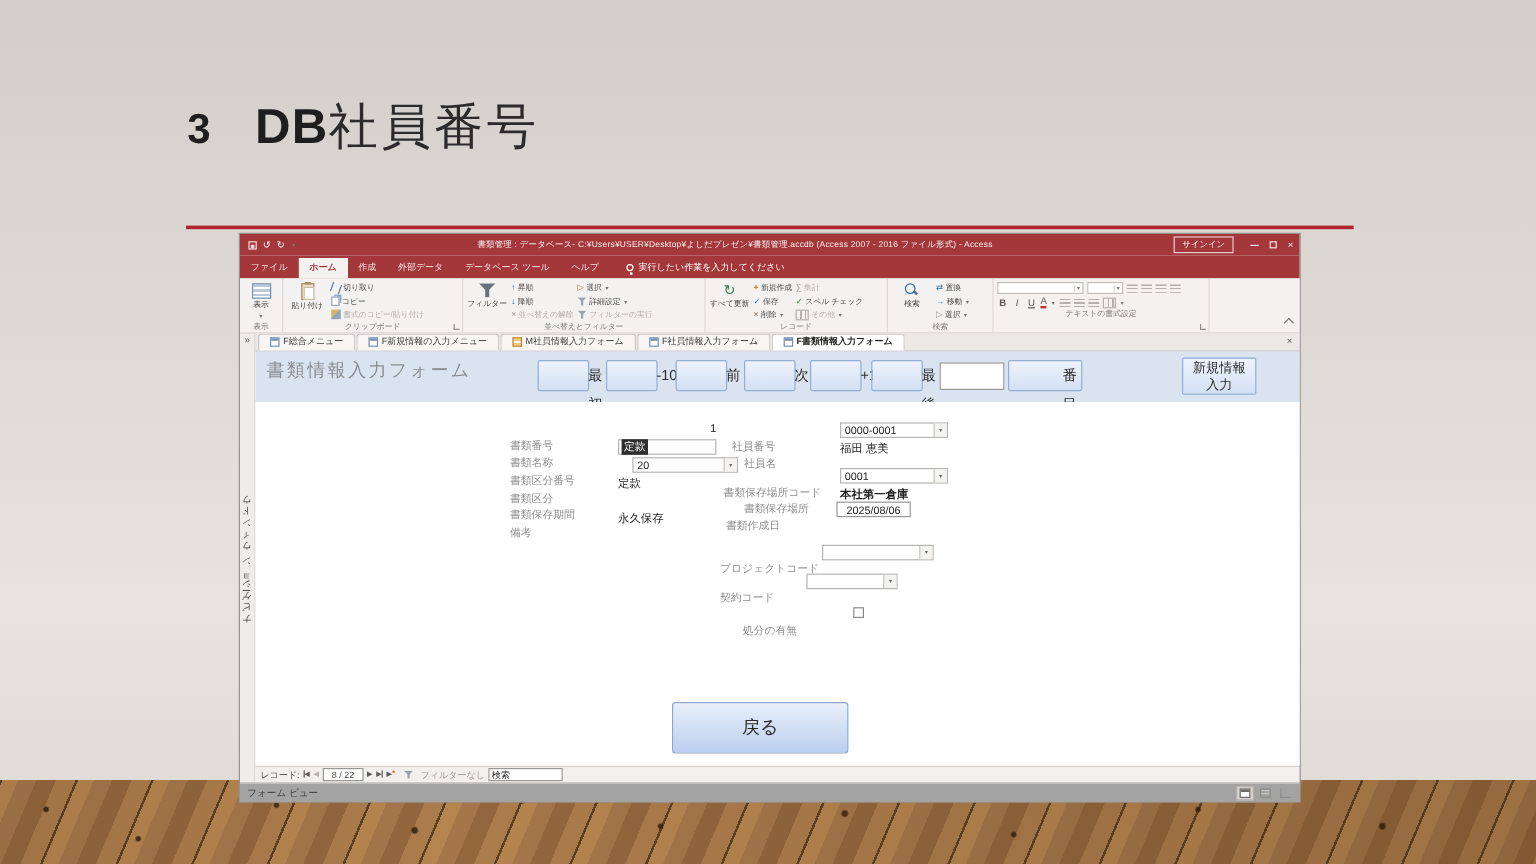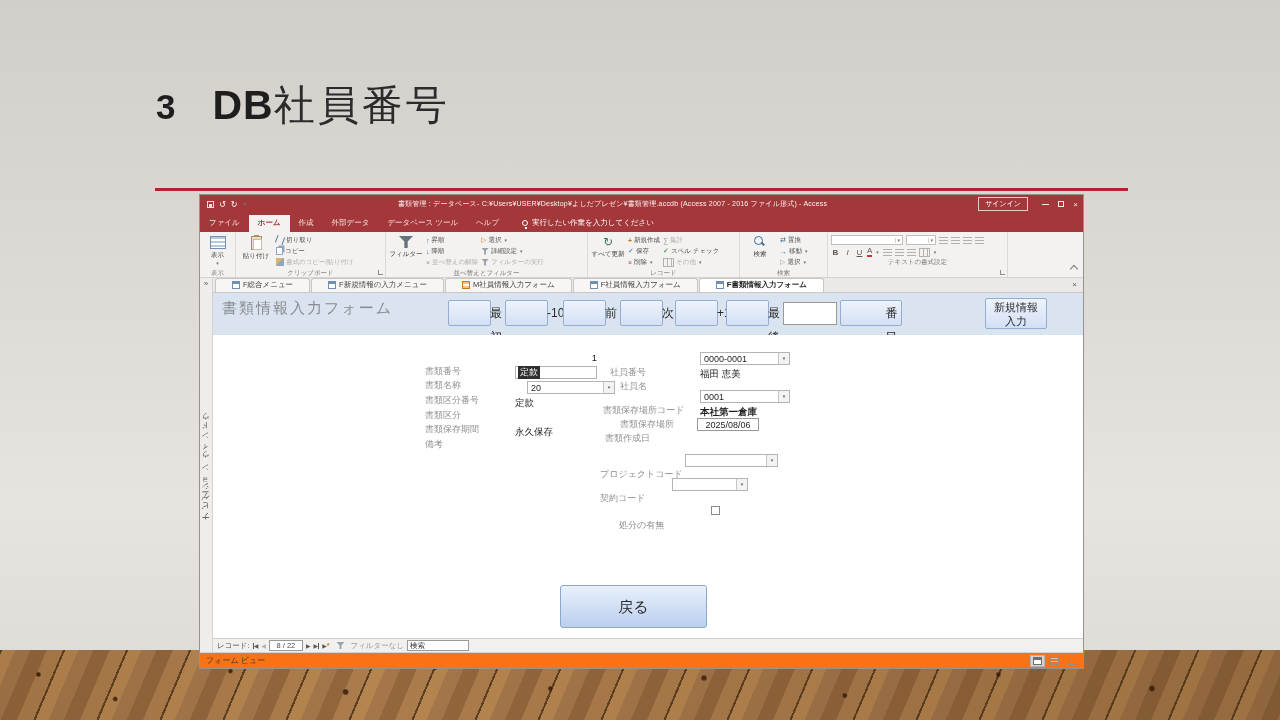--- a/index.html
+++ b/index.html
@@ -103,21 +103,21 @@
   .content { flex:1; display:flex; min-height:0; }
   .navstrip { width:13px; background:#efedec; border-right:1px solid #d5d2cf; display:flex; flex-direction:column; align-items:center; flex:0 0 auto; }
   .navstrip .chev { font-size:8px; color:#5c5a58; padding-top:1px; cursor:default; }
   .navstrip .vlabel { flex:1; display:flex; align-items:center; justify-content:center;
     writing-mode:vertical-rl; transform:rotate(180deg); font-size:7.5px; color:#3d3c3b; letter-spacing:1px; }
   .docarea { flex:1; display:flex; flex-direction:column; min-width:0; }
 
   
   .dtabs { height:15px; background:#ebe9e7; display:flex; align-items:flex-end; padding-left:2px; flex:0 0 auto; border-bottom:1px solid #c9c6c4; position:relative; }
   .dtab { display:flex; align-items:center; gap:3px; font-size:7.5px; color:#3d3c3b; background:#f7f6f4;
-          border:1px solid #c9c6c4; border-bottom:none; border-radius:3px 3px 0 0; padding:1px 16px 2px; margin-right:1px; }
+          border:1px solid #c9c6c4; border-bottom:none; border-radius:3px 3px 0 0; padding:1px 9px 2px; margin-right:1px; }
   .dtab.active { background:#fff; font-weight:bold; color:#1f1e1d; }
   .ic-form { width:8px; height:8px; border:1px solid #7490b0; background:#fff; position:relative; }
   .ic-form::before { content:""; position:absolute; left:0; top:0; right:0; height:2px; background:#7490b0; }
   .ic-table { width:8px; height:8px; border:1px solid #c07c1f; background:repeating-linear-gradient(180deg,#f3c77b 0 2px,#fff 2px 4px); }
   .dclose { position:absolute; right:6px; top:2px; font-size:8px; color:#5c5a58; }
 
   
   .form { flex:1; display:flex; flex-direction:column; min-height:0; background:#fff; }
   .fheader { height:42px; background:#d9e4f0; position:relative; flex:0 0 auto; }
   .fheader .ft { position:absolute; left:9px; top:6px; font-size:15px; color:#8a8c8f; letter-spacing:2px; }
@@ -144,21 +144,21 @@
   .recbar { height:14px; background:#f2f0ef; border-top:1px solid #cfccc9; display:flex; align-items:center; font-size:7.5px; color:#4d4c4b; gap:3px; padding-left:4px; flex:0 0 auto; }
   .recbar .arrow { font-size:6px; color:#5c5a58; }
   .recbar .arrow.dis { color:#b5b2af; }
   .recbar .bar1 { display:inline-block; width:1px; height:6px; background:#5c5a58; vertical-align:middle; }
   .posbox { width:34px; height:11px; background:#fff; border:1px solid #9a9896; text-align:center; line-height:10px; font-size:7.5px; }
   .filterlbl { color:#9b9894; display:flex; align-items:center; gap:6px; margin-left:4px; }
   .searchbox { width:62px; height:11px; border:1px solid #9a9896; background:#fff; font-size:7.5px; padding:0 2px; font-family:inherit; color:#2b2b2b; }
   .searchbox::placeholder { color:#2b2b2b; }
 
   
-  .sbar { height:16px; background:#f97316; border-top:1px solid #d5d2cf; display:flex; align-items:center; font-size:8px; color:#3d3c3b; padding:0 4px; flex:0 0 auto; }
+  .sbar { height:16px; background:#a3a3a3; border-top:1px solid #d5d2cf; display:flex; align-items:center; font-size:8px; color:#3d3c3b; padding:0 4px; flex:0 0 auto; }
   .sbar .sview { margin-left:2px; }
   .sbar .spacer { flex:1; }
   .vic { width:15px; height:12px; border:1px solid transparent; display:flex; align-items:center; justify-content:center; margin-left:2px; }
   .vic.hl { background:#d6d2cf; border-color:#b5b2af; }
   .vic .vi1 { width:9px; height:8px; border:1px solid #6f6d6b; background:linear-gradient(180deg,#6f6d6b 0 2px,#fff 2px); }
   .vic .vi2 { width:9px; height:8px; border:1px solid #8f8c89; background:repeating-linear-gradient(180deg,#c9c6c3 0 1px,transparent 1px 3px); }
   .vic .vi3 { width:9px; height:8px; border-left:1px solid #8f8c89; border-bottom:1px solid #8f8c89; }
 </style>
 </head>
 <body>

